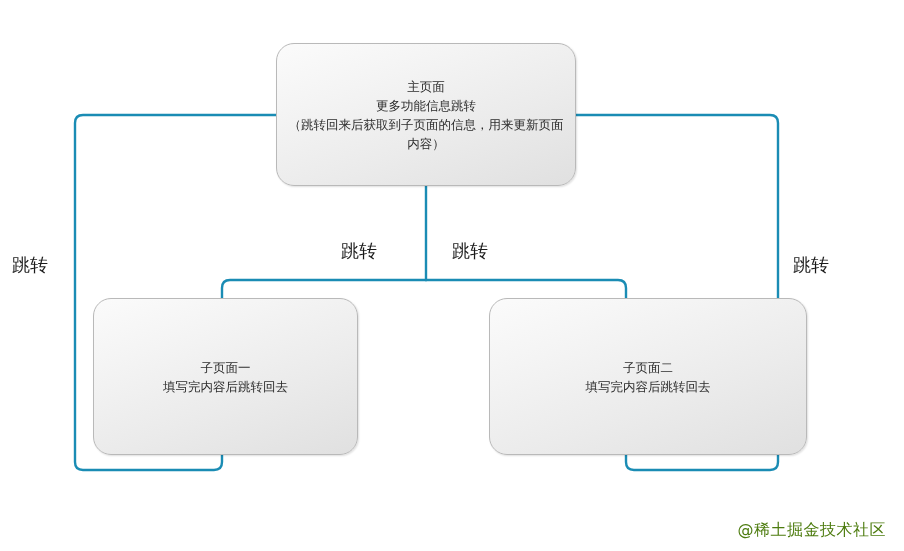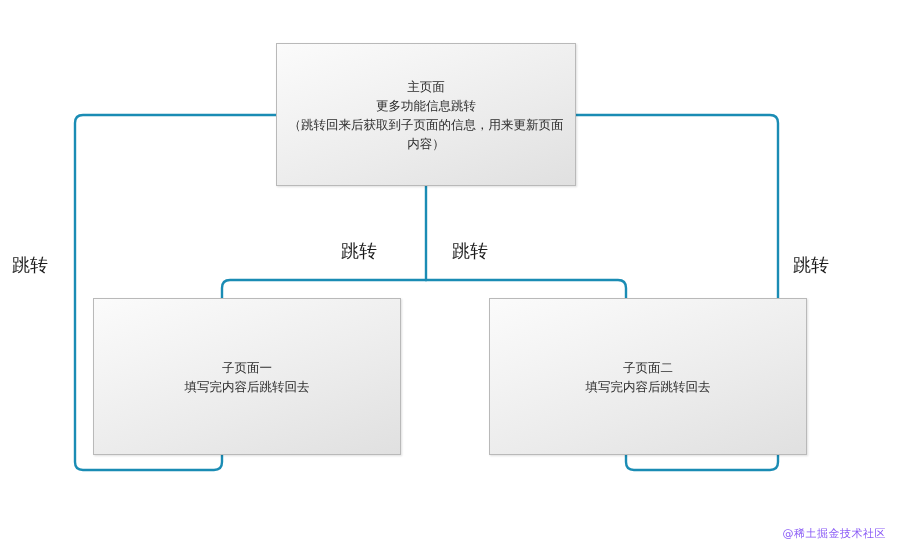--- a/index.html
+++ b/index.html
@@ -22,21 +22,21 @@
     position: absolute;
     left: 0;
     top: 0;
     width: 904px;
     height: 551px;
   }
   .node {
     position: absolute;
     box-sizing: border-box;
     border: 1px solid #b9b9b9;
-    border-radius: 0;
+    border-radius: 18px;
     background: linear-gradient(160deg, #fbfbfb 0%, #f4f4f4 28%, #ebebeb 62%, #e0e0e0 100%);
     box-shadow: 1px 1px 2px rgba(0,0,0,0.13);
     display: flex;
     align-items: center;
     justify-content: center;
     z-index: 3;
   }
   .node-text {
     width: 100%;
     text-align: center;
@@ -52,21 +52,21 @@
     top: 43px;
     width: 300px;
     height: 143px;
   }
   #node-main .node-text {
     padding: 0 8px;
   }
   #node-child-1 {
     left: 93px;
     top: 298px;
-    width: 308px;
+    width: 265px;
     height: 157px;
   }
   #node-child-2 {
     left: 489px;
     top: 298px;
     width: 318px;
     height: 157px;
   }
   .edge-label {
     position: absolute;
@@ -89,22 +89,22 @@
     top: 242px;
   }
   #edge-label-right-return {
     left: 793px;
     top: 256px;
   }
   #watermark {
     position: absolute;
     right: 18px;
     bottom: 10px;
-    color: #8b5cf6;
-    font-size: 11px;
+    color: #4d7c0f;
+    font-size: 16px;
     letter-spacing: 0.5px;
     z-index: 5;
     user-select: none;
   }
 </style>
 </head>
 <body>
 
 <div id="canvas">
 

